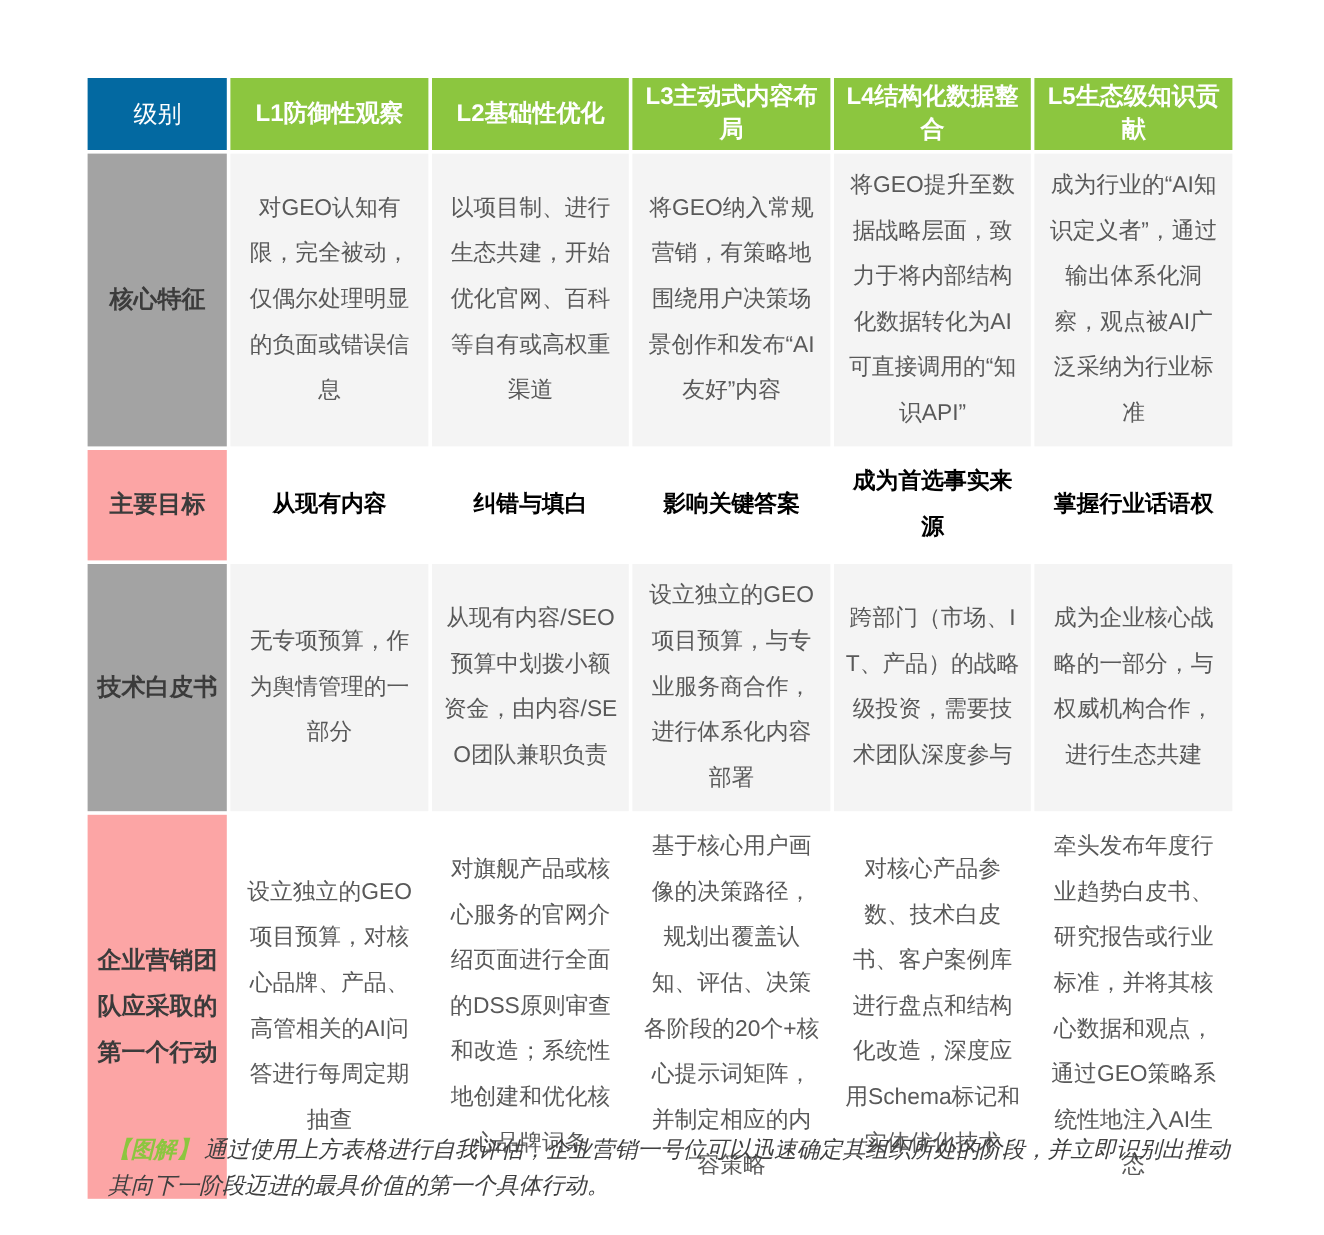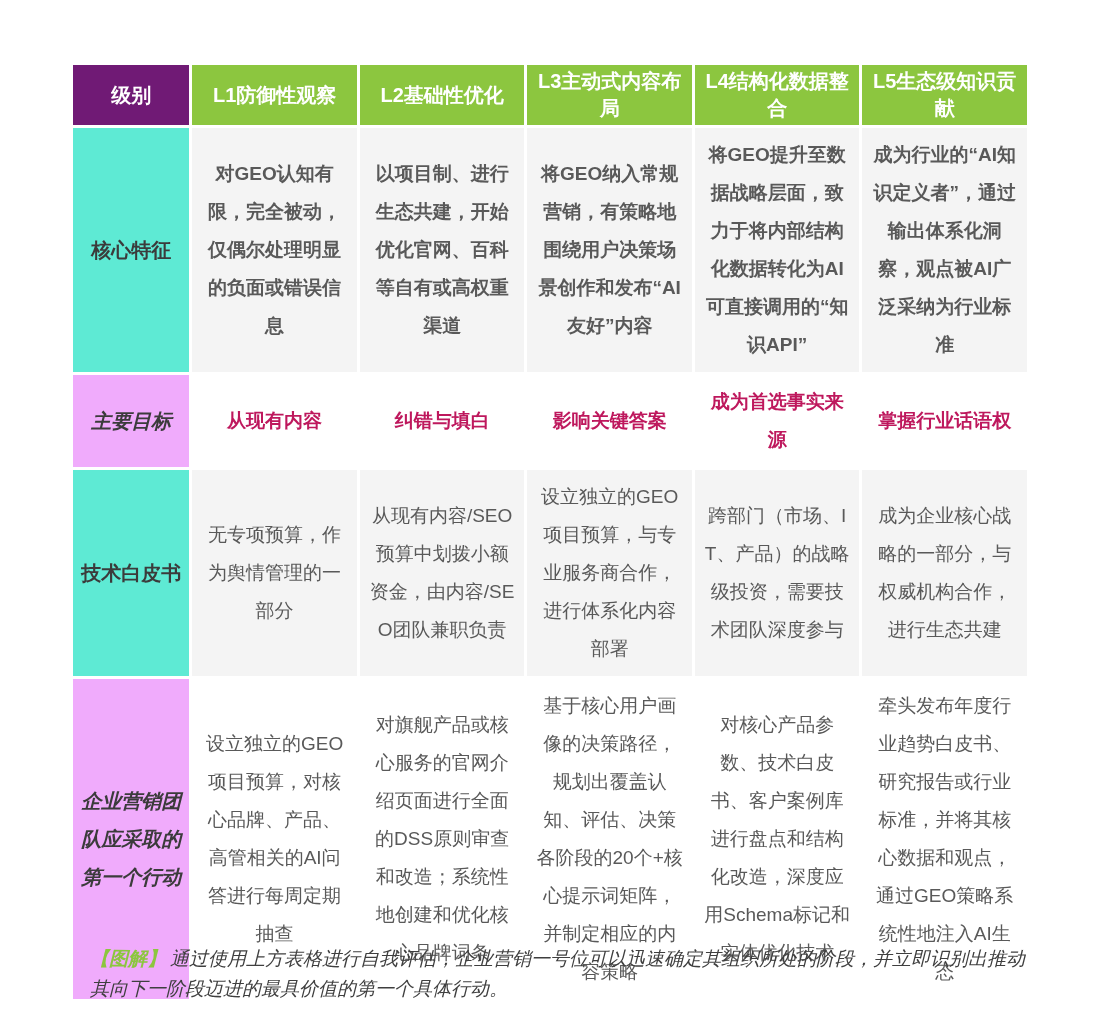--- a/index.html
+++ b/index.html
@@ -24,65 +24,65 @@
   col.c-data  { width: 164px; }
 
   th, td {
     text-align: center;
     vertical-align: middle;
     word-break: break-all;
   }
 
   
   th.h-level {
-    background: #701a75;
+    background: #0369a1;
     color: #ffffff;
     font-size: 20px;
-    font-weight: bold;
+    font-weight: normal;
     height: 60px;
   }
   th.h-col {
     background: #8cc63f;
     color: #ffffff;
     font-size: 20px;
     font-weight: bold;
     line-height: 1.35;
     height: 60px;
     padding: 2px 6px;
   }
 
   
   td.rlabel {
     font-size: 20px;
     font-weight: bold;
     color: #3b3b3b;
     line-height: 1.9;
     padding: 4px 8px;
-    background: #5eead4;
+    background: #a3a3a3;
   }
-  td.rlabel.shade { background: #f0abfc; font-style: italic; }
+  td.rlabel.shade { background: #fca5a5; }
 
   
   td.cell {
     font-size: 19px;
     color: #595959;
     line-height: 2.0;
     padding: 8px 9px;
     background: #ffffff;
   }
   td.cell.shade { background: #f4f4f4; }
 
-  tr.r-core  td { height: 234px; font-weight: bold; }
+  tr.r-core  td { height: 234px; }
   tr.r-goal  td { height: 50px; }
   tr.r-inv   td { height: 182px; }
   tr.r-act   td { height: 308px; }
 
   tr.r-goal td.cell {
     font-weight: bold;
-    color: #be185d;
+    color: #000000;
     font-size: 19px;
   }
 
   
   .caption {
     position: absolute;
     left: 90px; top: 944px;
     width: 938px;
     font-size: 19px;
     font-style: italic;

